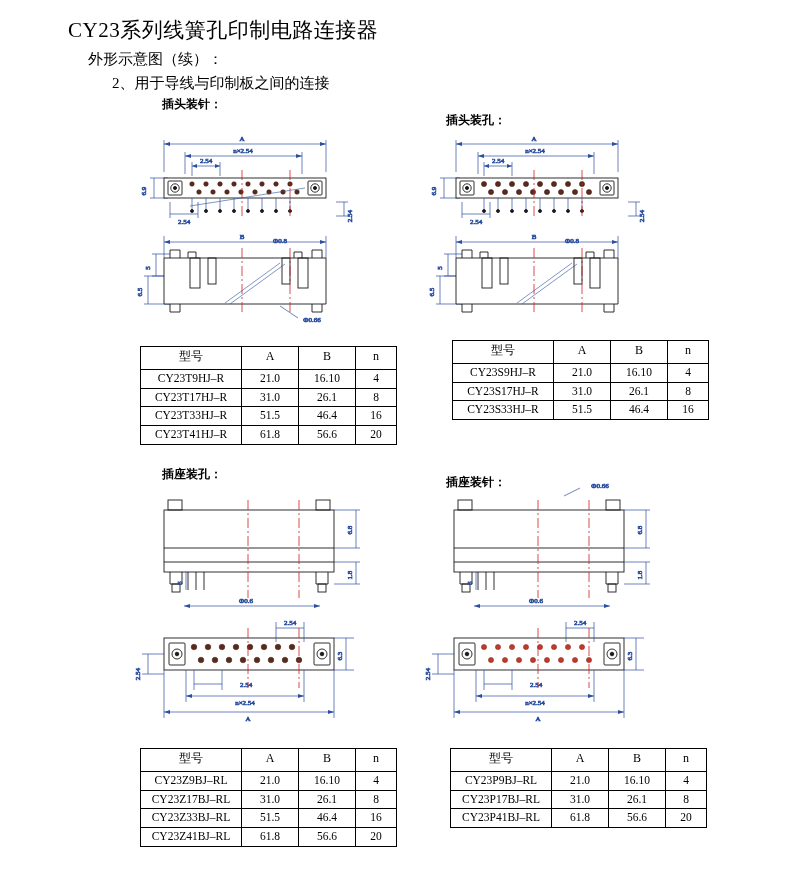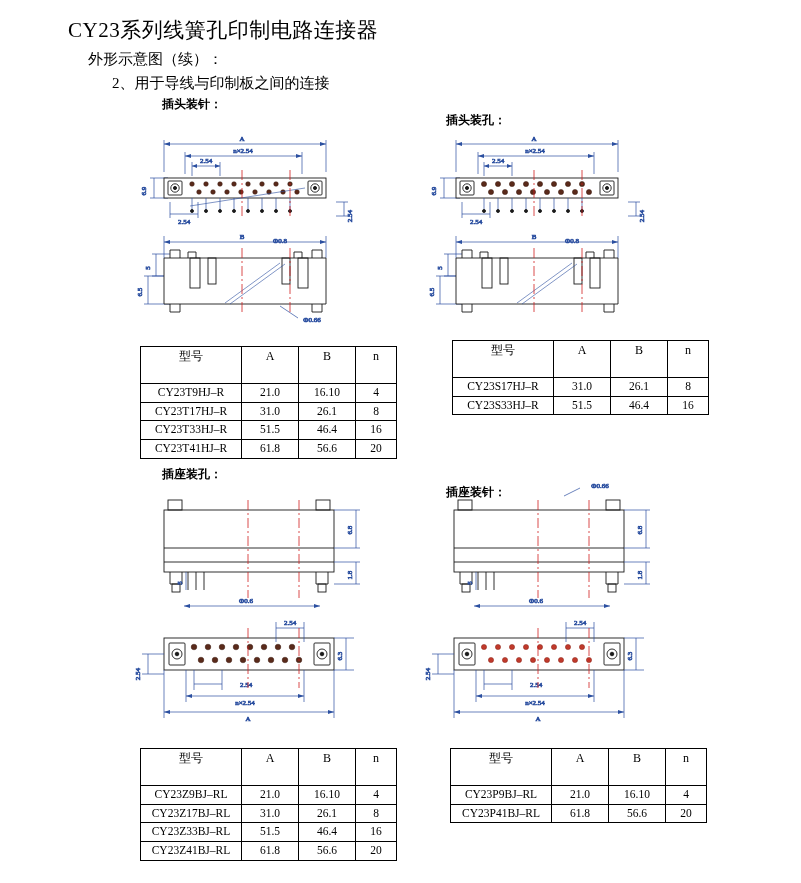--- a/index.html
+++ b/index.html
@@ -26,36 +26,36 @@
     font-family:"Liberation Serif", serif;font-size:11.5px;
   }
   table.spec td,table.spec th{
     border:1px solid #000;text-align:center;font-weight:normal;
     padding:2px 0 3px 0;line-height:1.1;
   }
   table.spec .c-model{width:100px;}
   table.spec .c-a{width:56px;}
   table.spec .c-b{width:56px;}
   table.spec .c-n{width:40px;}
-  table.spec thead td{font-size:12px;padding:3px 0 20px 0;}
+  table.spec thead td{font-size:12px;padding:3px 0 6px 0;}
   .tbl-model{text-align:center;}
 </style>
 </head>
 <body>
 
 <div class="page">
 
   <div class="title">CY23系列线簧孔印制电路连接器</div>
   <div class="sub1">外形示意图（续）：</div>
   <div class="sub2">2、用于导线与印制板之间的连接</div>
 
   <div class="sect-label" style="left:162px;top:96px;">插头装针：</div>
   <div class="sect-label" style="left:446px;top:112px;">插头装孔：</div>
   <div class="sect-label" style="left:162px;top:466px;">插座装孔：</div>
-  <div class="sect-label" style="left:446px;top:484px;">插座装针：</div>
+  <div class="sect-label" style="left:446px;top:474px;">插座装针：</div>
 
   <div class="dwg" style="left:130px;top:118px;">
   <svg width="260" height="230" viewBox="0 0 260 230" xmlns="http://www.w3.org/2000/svg">
     <g stroke="#2b4fa0" stroke-width="0.7" fill="none" font-family="Liberation Serif, serif" font-size="7">
 
       <line x1="34" y1="22" x2="34" y2="54"></line>
       <line x1="196" y1="22" x2="196" y2="54"></line>
       <line x1="34" y1="26" x2="196" y2="26"></line>
       <path d="M34 26 l6 -2 v4 z" fill="#2b4fa0" stroke="none"></path>
       <path d="M196 26 l-6 -2 v4 z" fill="#2b4fa0" stroke="none"></path>
@@ -354,20 +354,26 @@
     <thead>
       <tr>
         <td class="c-model">型号</td>
         <td class="c-a">A</td>
         <td class="c-b">B</td>
         <td class="c-n">n</td>
       </tr>
     </thead>
     <tbody>
       <tr>
+        <td class="tbl-model">CY23S9HJ–R</td>
+        <td>21.0</td>
+        <td>16.10</td>
+        <td>4</td>
+      </tr>
+      <tr>
         <td class="tbl-model">CY23S17HJ–R</td>
         <td>31.0</td>
         <td>26.1</td>
         <td>8</td>
       </tr>
       <tr>
         <td class="tbl-model">CY23S33HJ–R</td>
         <td>51.5</td>
         <td>46.4</td>
         <td>16</td>
@@ -637,20 +643,26 @@
       </tr>
     </thead>
     <tbody>
       <tr>
         <td class="tbl-model">CY23P9BJ–RL</td>
         <td>21.0</td>
         <td>16.10</td>
         <td>4</td>
       </tr>
       <tr>
+        <td class="tbl-model">CY23P17BJ–RL</td>
+        <td>31.0</td>
+        <td>26.1</td>
+        <td>8</td>
+      </tr>
+      <tr>
         <td class="tbl-model">CY23P41BJ–RL</td>
         <td>61.8</td>
         <td>56.6</td>
         <td>20</td>
       </tr>
     </tbody>
   </table>
 
 </div>
 

